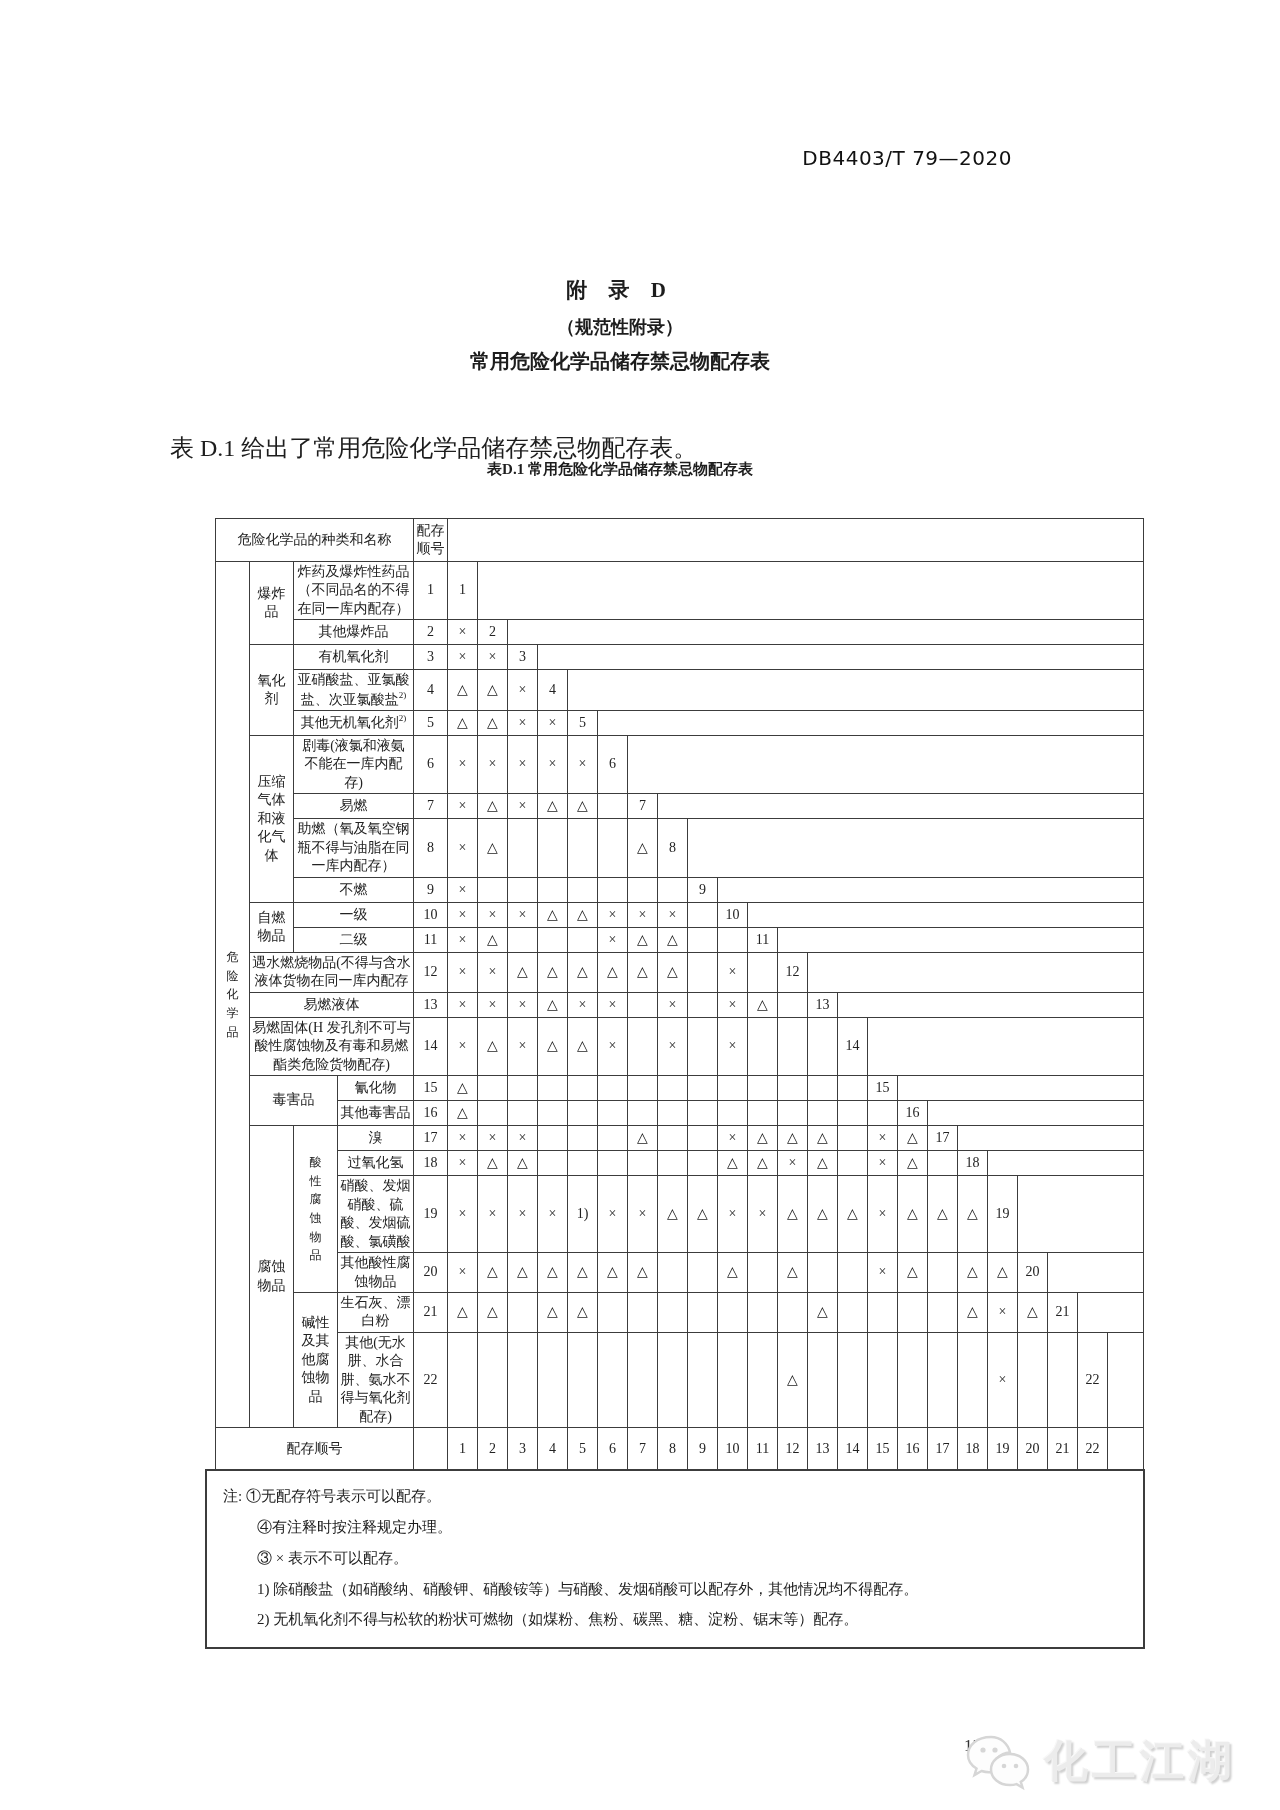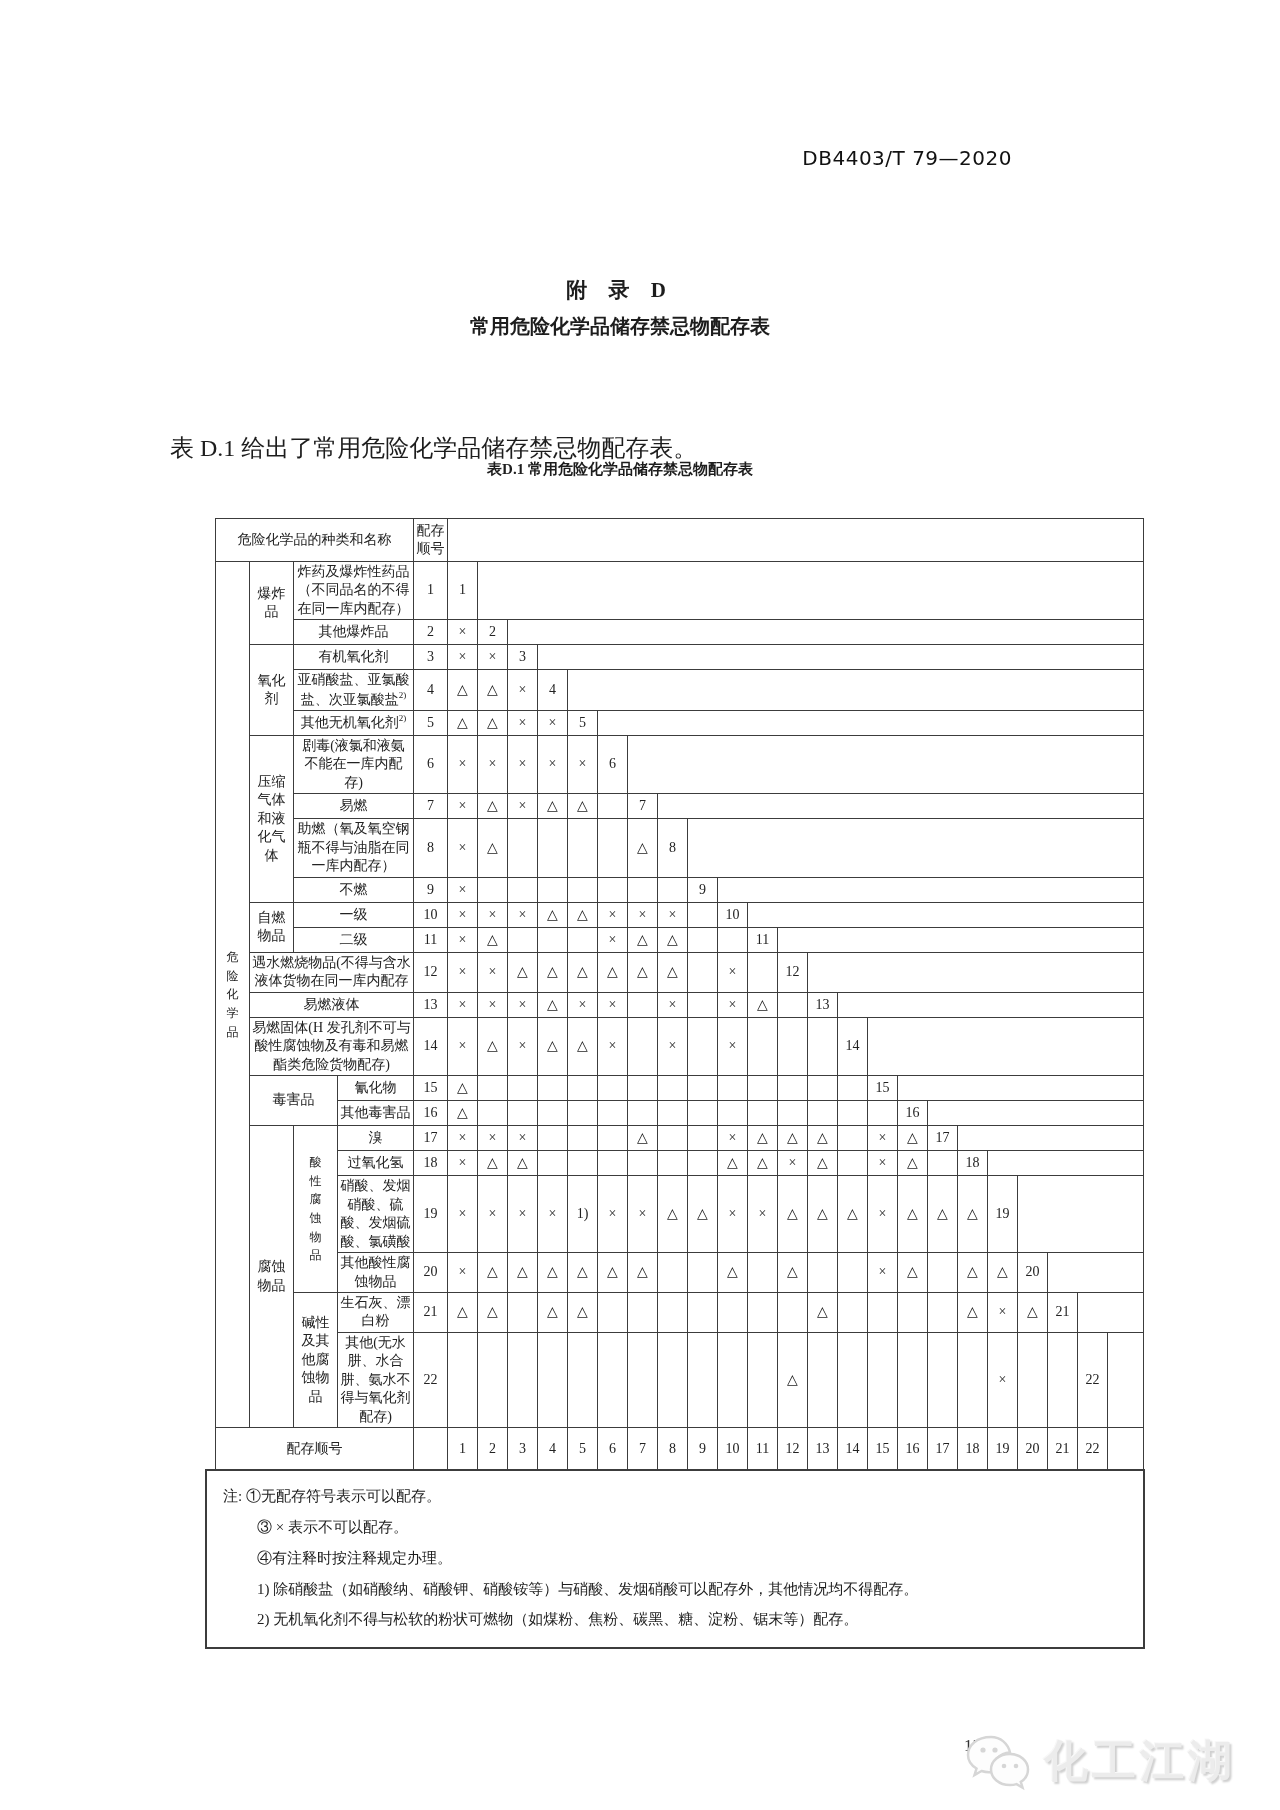--- a/index.html
+++ b/index.html
@@ -60,20 +60,21 @@
   }
   .watermark svg { margin-right:10px; }
 </style>
 </head>
 <body>
 
 <div class="doc-code">DB4403/T 79—2020</div>
 
 <div class="title-block">
   <div class="title-1">附  录  D</div>
+  <div class="title-2">（规范性附录）</div>
   <div class="title-3">常用危险化学品储存禁忌物配存表</div>
 </div>
 
 <div class="intro">表 D.1 给出了常用危险化学品储存禁忌物配存表。</div>
 
 <div class="caption">表D.1  常用危险化学品储存禁忌物配存表</div>
 
 <div class="table-wrap">
   <table class="compat">
     <colgroup id="cols">
@@ -508,22 +509,22 @@
           <td class="cell edge-b">19</td>
           <td class="cell edge-b">20</td>
           <td class="cell edge-b">21</td>
           <td class="cell edge-b">22</td>
           <td class="cell edge-b"></td>
         </tr>
       </tbody>
   </table>
   <div class="notes" id="notes">
       <div class="note-line">注: ①无配存符号表示可以配存。</div>
+      <div class="note-line">④有注释时按注释规定办理。</div>
       <div class="note-line">③ × 表示不可以配存。</div>
-      <div class="note-line">④有注释时按注释规定办理。</div>
       <div class="note-line">1) 除硝酸盐（如硝酸纳、硝酸钾、硝酸铵等）与硝酸、发烟硝酸可以配存外，其他情况均不得配存。</div>
       <div class="note-line">2) 无机氧化剂不得与松软的粉状可燃物（如煤粉、焦粉、碳黑、糖、淀粉、锯末等）配存。</div>
     </div>
 </div>
 
 <div class="page-number">15</div>
 
 <div class="watermark">
   <svg width="70" height="58" viewBox="0 0 70 58">
     <g fill="#fdfdfd" stroke="#d6d6d6" stroke-width="2.5">

